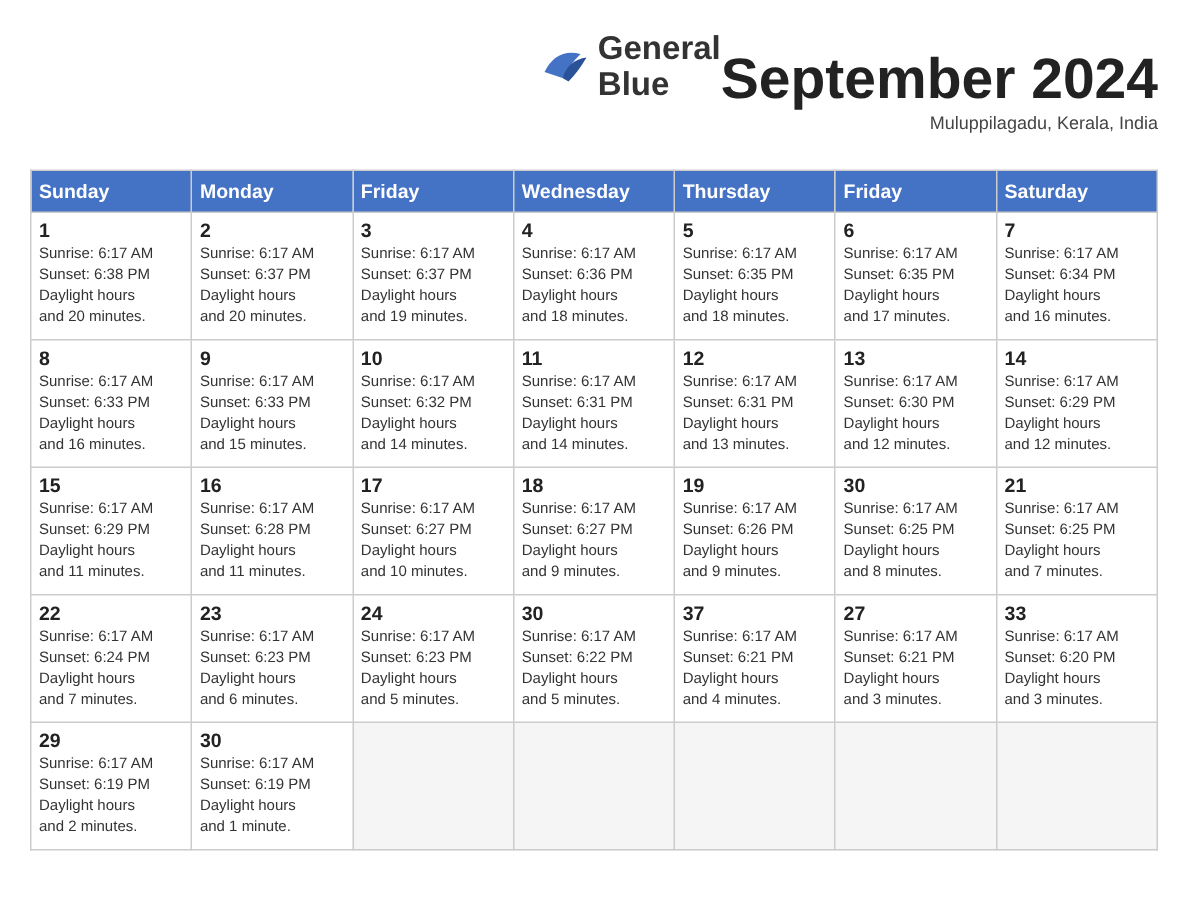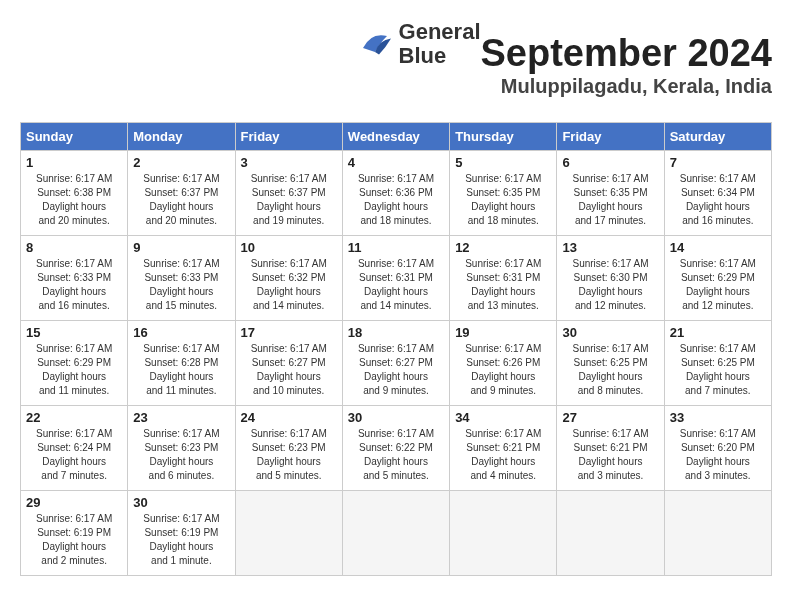--- a/index.html
+++ b/index.html
@@ -37,23 +37,22 @@
     .title-block {
       text-align: right;
       margin-top: 12px;
     }
     .month-title {
       font-size: 38px;
       font-weight: bold;
       color: #222;
     }
     .location-title {
-      font-size: 20px;
+      font-size: 12px;
       color: #444;
-      font-weight: bold;
     }
     table {
       width: 100%;
       border-collapse: collapse;
       table-layout: fixed;
       margin-top: 24px;
     }
     th {
       background-color: #4472c4;
       color: #fff;
@@ -78,21 +77,20 @@
     .day-num {
       font-size: 13px;
       font-weight: bold;
       display: block;
       margin-bottom: 2px;
     }
     .day-info {
       font-size: 10px;
       line-height: 1.4;
       color: #333;
-      text-align: center;
     }
     tr:nth-child(even) td:not(.empty) {
       background: #fff;
     }
     .row-bg td:not(.empty) {
       background: #eef2fb;
     }
   </style>
 </head>
 <body>
@@ -355,21 +353,21 @@
         <td>
         <span class="day-num">30</span>
         <div class="day-info">
           Sunrise: 6:17 AM<br>
           Sunset: 6:22 PM<br>
           Daylight hours<br>
           and 5 minutes.
         </div>
       </td>
         <td>
-        <span class="day-num">34</span>
+        <span class="day-num">37</span>
         <div class="day-info">
           Sunrise: 6:17 AM<br>
           Sunset: 6:21 PM<br>
           Daylight hours<br>
           and 4 minutes.
         </div>
       </td>
         <td>
         <span class="day-num">27</span>
         <div class="day-info">

